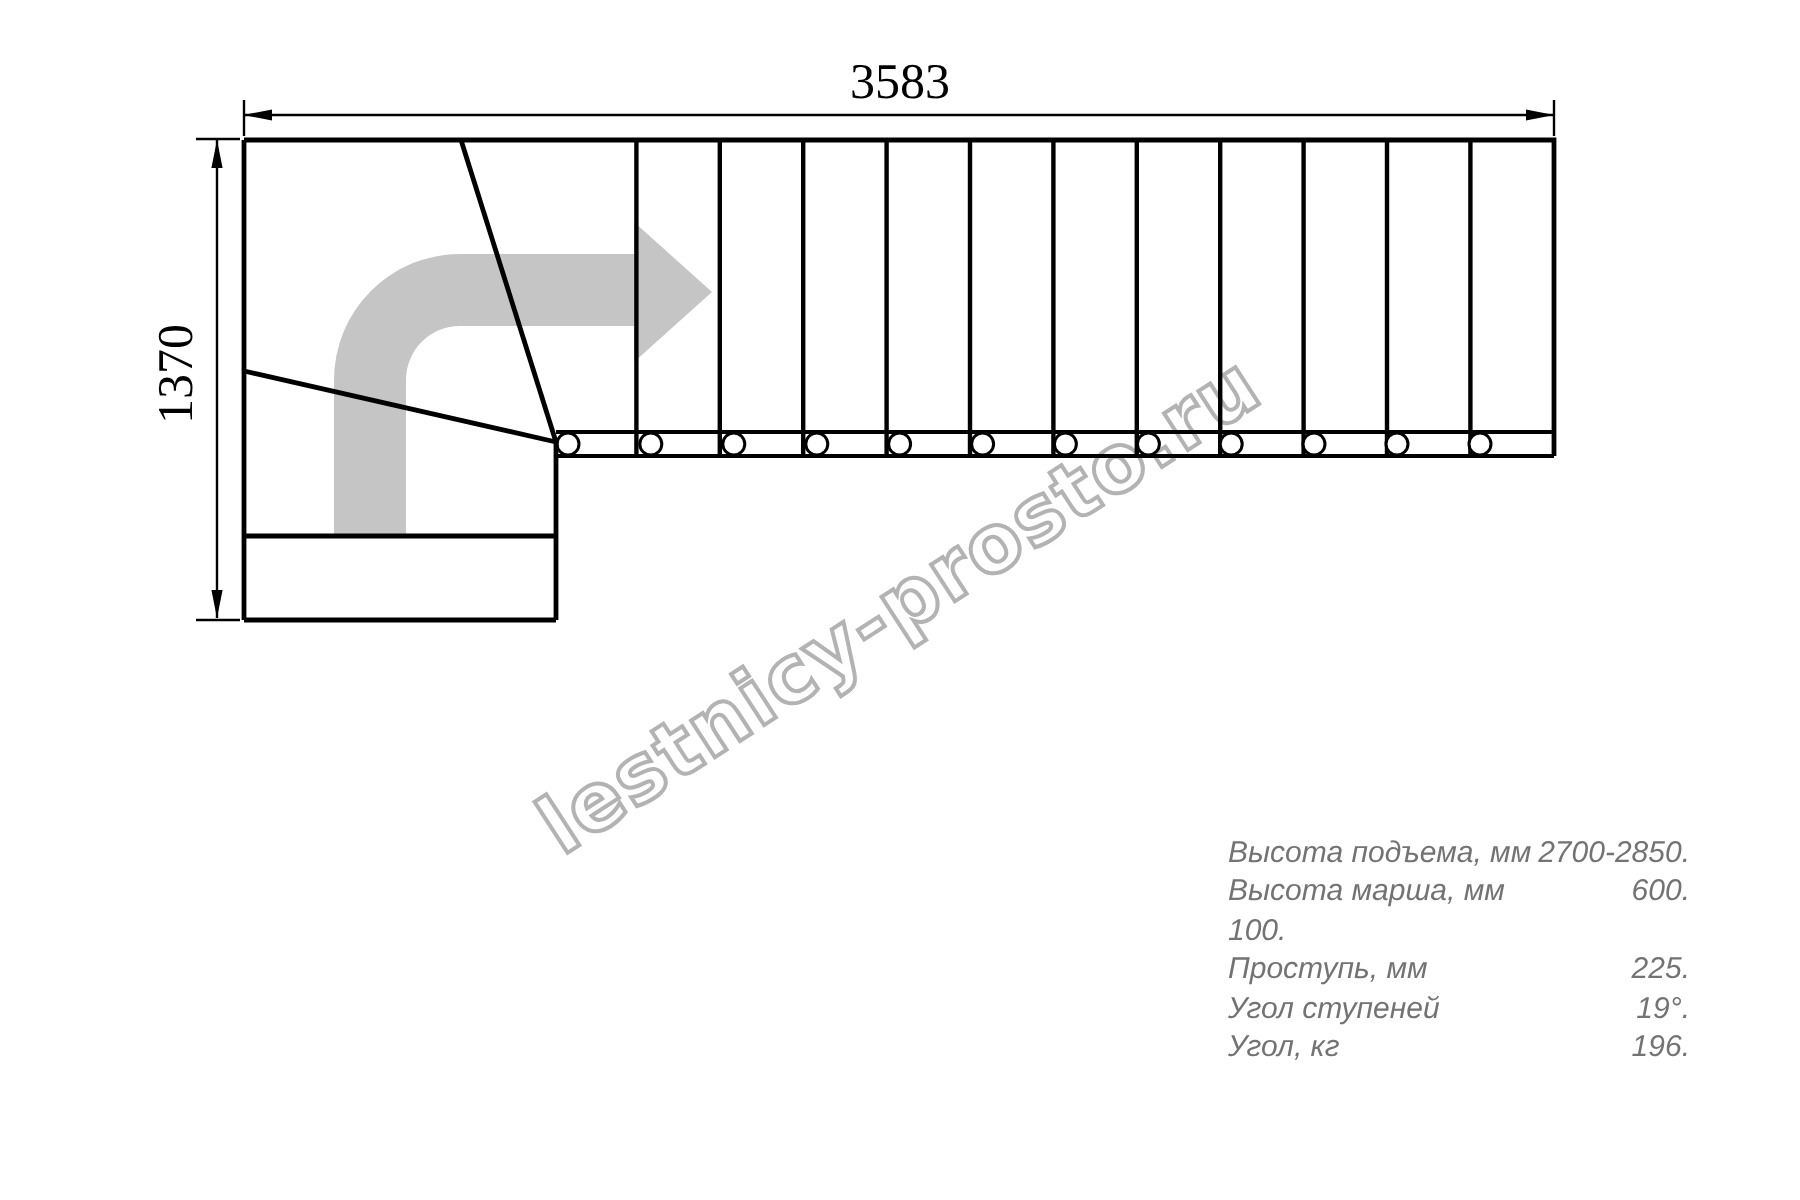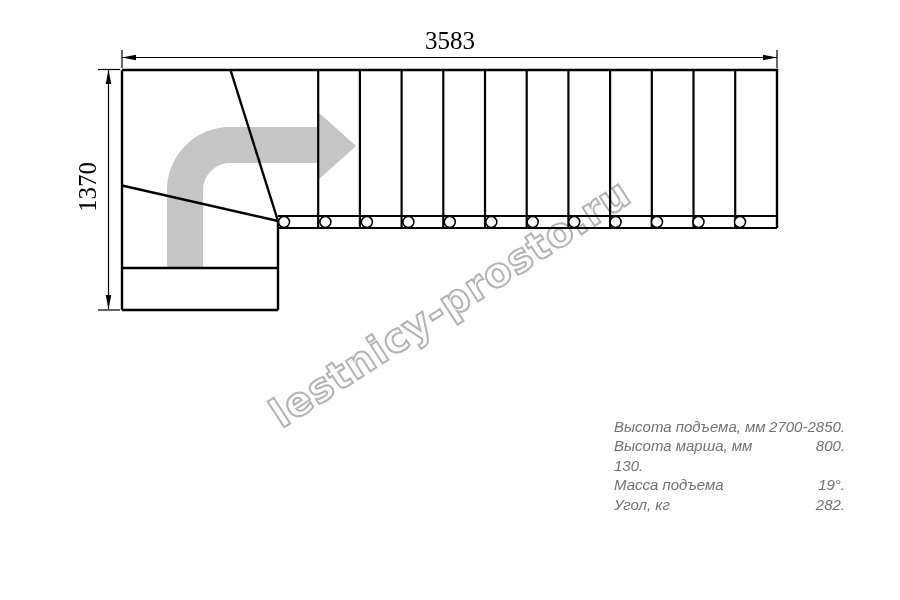--- a/index.html
+++ b/index.html
@@ -115,28 +115,32 @@
     </g>
   </svg>
 
   <div class="specs">
       <div class="spec-row">
         <span class="spec-label">Высота подъема, мм</span>
         <span class="spec-value">2700-2850.</span>
       </div>
       <div class="spec-row">
         <span class="spec-label">Высота марша, мм</span>
-        <span class="spec-value">800.</span>
+        <span class="spec-value">600.</span>
       </div>
       <div class="spec-row">
-        <span class="spec-value">130.</span>
+        <span class="spec-value">100.</span>
       </div>
       <div class="spec-row">
-        <span class="spec-label">Масса подъема</span>
+        <span class="spec-label">Проступь, мм</span>
+        <span class="spec-value">225.</span>
+      </div>
+      <div class="spec-row">
+        <span class="spec-label">Угол ступеней</span>
         <span class="spec-value">19°.</span>
       </div>
       <div class="spec-row">
         <span class="spec-label">Угол, кг</span>
-        <span class="spec-value">282.</span>
+        <span class="spec-value">196.</span>
       </div>
     </div>
 
 </div>
 
 </body></html>

